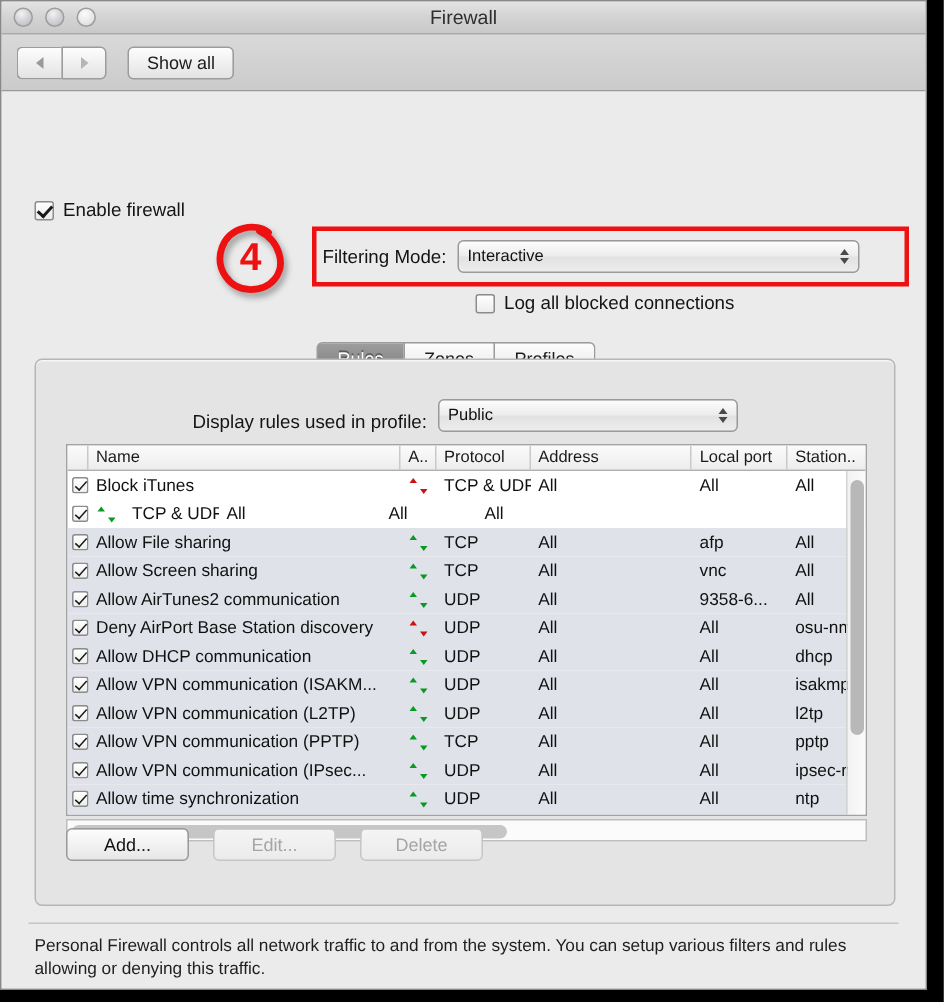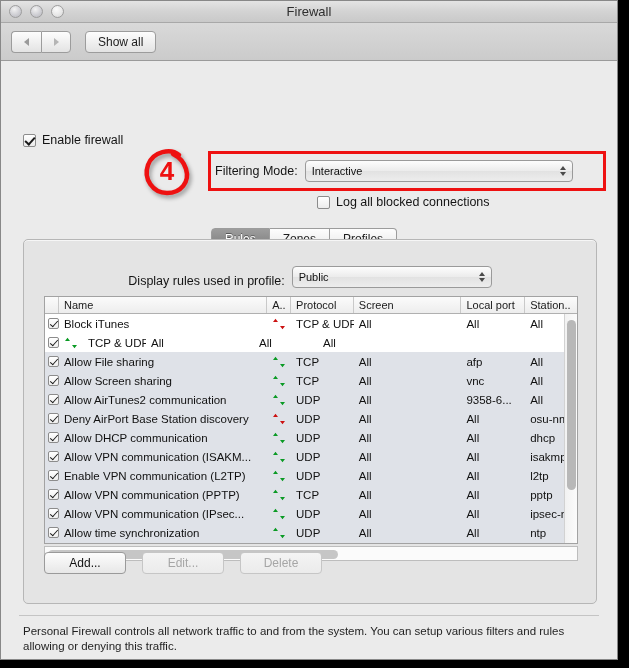--- a/index.html
+++ b/index.html
@@ -322,21 +322,21 @@
           </span>
         </div>
       </div>
 
       <div class="tablewrap">
         <div class="thead">
           <div class="th c0"></div>
           <div class="th c1">Name</div>
           <div class="th c2">A..</div>
           <div class="th c3">Protocol</div>
-          <div class="th c4">Screen</div>
+          <div class="th c4">Address</div>
           <div class="th c5">Local port</div>
           <div class="th c6">Station..</div>
         </div>
         <div class="tbody" id="tbody">
             <div class="trow">
               <div class="td c0">
                 <span class="minicbx"></span>
               </div>
               <div class="td c1">Block iTunes</div>
               <div class="td c2">
@@ -458,21 +458,21 @@
               </div>
               <div class="td c3">UDP</div>
               <div class="td c4">All</div>
               <div class="td c5">All</div>
               <div class="td c6">isakmp</div>
             </div>
             <div class="trow alt">
               <div class="td c0">
                 <span class="minicbx"></span>
               </div>
-              <div class="td c1">Enable VPN communication (L2TP)</div>
+              <div class="td c1">Allow VPN communication (L2TP)</div>
               <div class="td c2">
                 <svg class="dirico" viewBox="0 0 14 12">
                   <path d="M3.5 11 L3.5 4 L1 4 L3.5 0.7 L6 4 L3.5 4 Z" fill="#0a9a24"></path>
                   <path d="M10.5 1 L10.5 8 L13 8 L10.5 11.3 L8 8 L10.5 8 Z" fill="#0a9a24"></path>
                 </svg>
               </div>
               <div class="td c3">UDP</div>
               <div class="td c4">All</div>
               <div class="td c5">All</div>
               <div class="td c6">l2tp</div>

